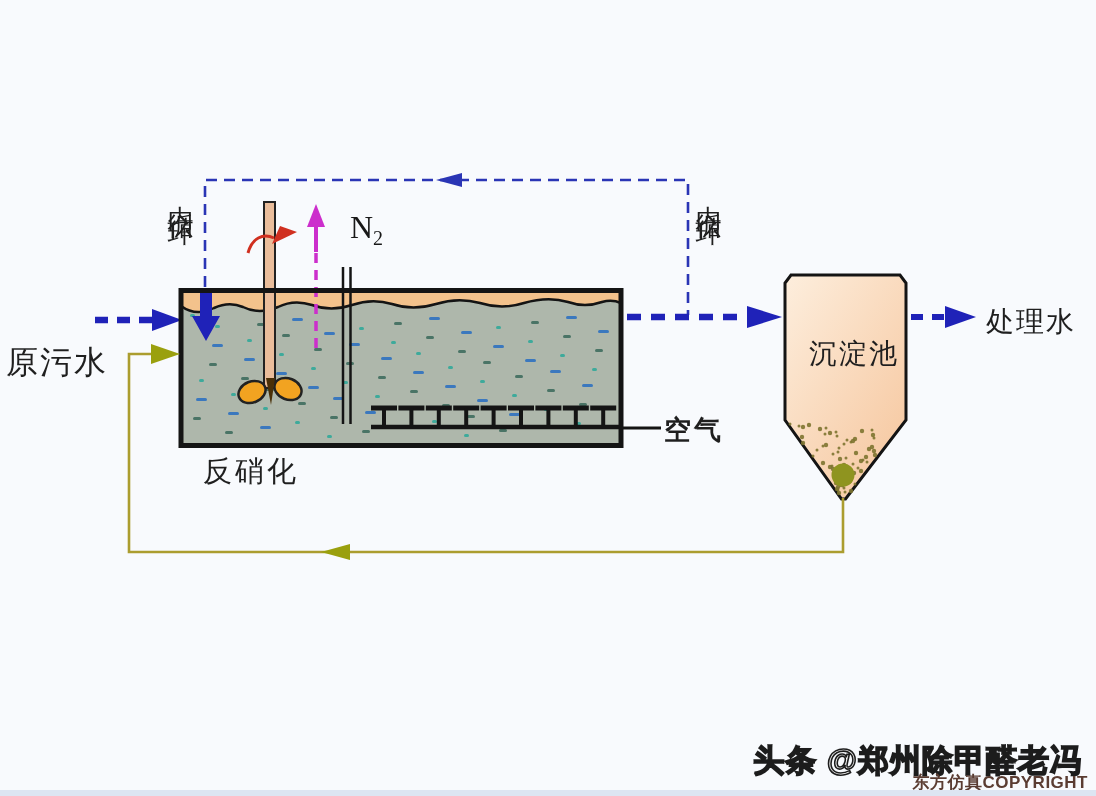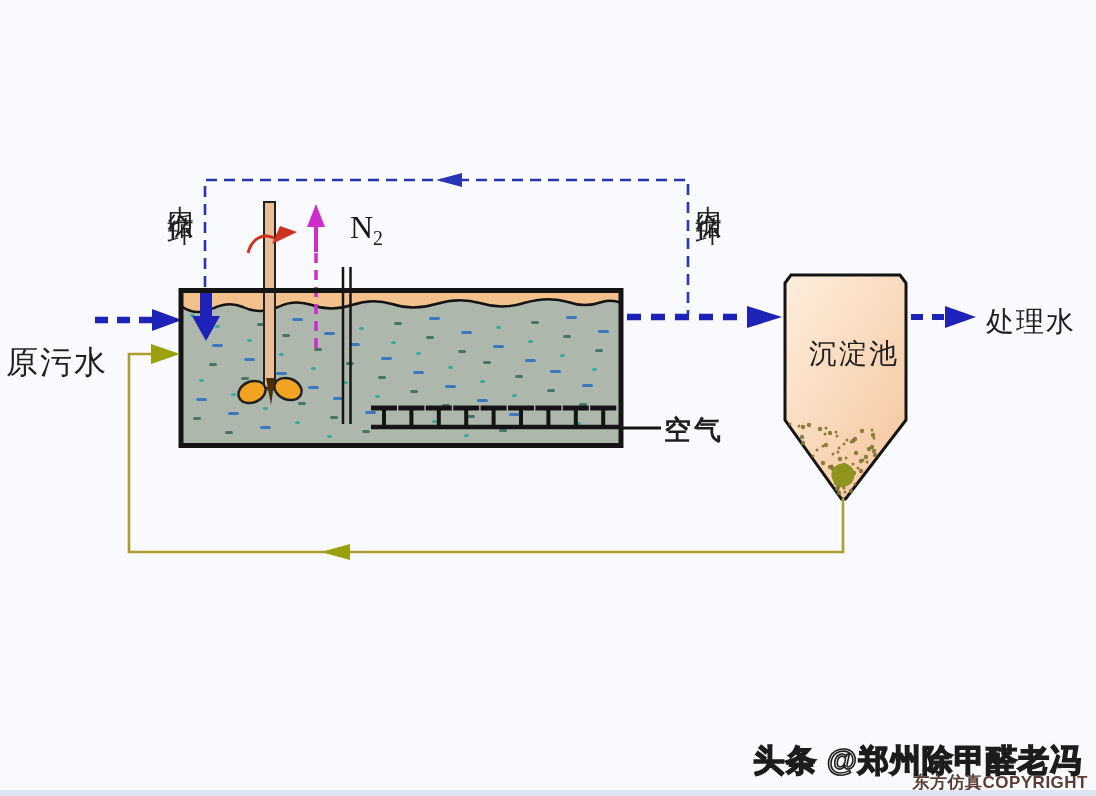--- a/index.html
+++ b/index.html
@@ -283,19 +283,20 @@
     <polygon points="151,344 180,354 151,364" fill="#9aa00e"></polygon>
     <polygon points="350,544 321,552 350,560" fill="#9aa00e"></polygon>
   </svg>
 
   <div class="txt lbl-influent">原污水</div>
   <div class="txt lbl-effluent">处理水</div>
   <div class="txt lbl-vert lbl-icl">内循环</div>
   <div class="txt lbl-vert lbl-icr">内循环</div>
   <div class="txt serifed lbl-n2"><span>N</span><sub>2</sub></div>
   <div class="txt lbl-air">空气</div>
+  <div class="txt lbl-anoxic">反硝化</div>
   <div class="txt lbl-settler">沉淀池</div>
 
   <div class="txt lbl-byline">头条 @郑州除甲醛老冯</div>
   <div class="txt lbl-copyright" style="color: rgb(90, 60, 50);">东方仿真COPYRIGHT</div>
 
   <div class="bottom-strip"></div>
 </div>
 
 </body></html>

